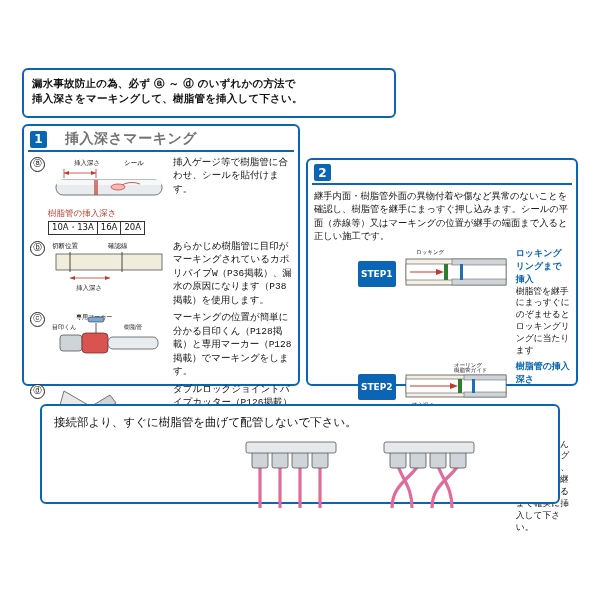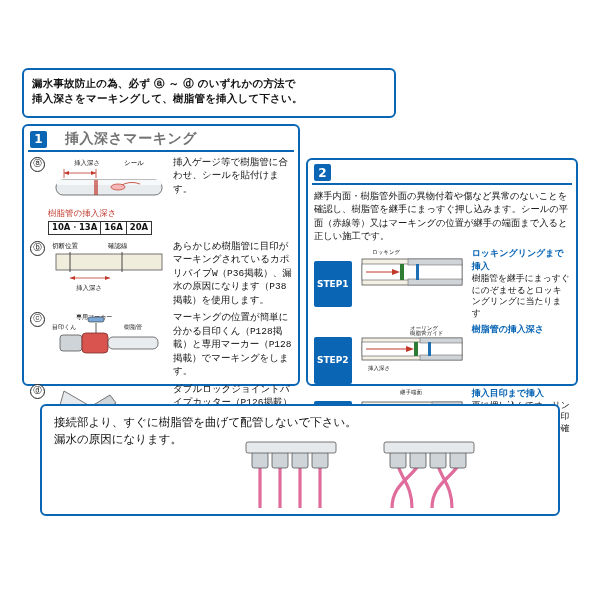--- a/index.html
+++ b/index.html
@@ -45,35 +45,35 @@
   .row{display:flex;gap:5px;margin-bottom:4px;}
   .badge{
     width:13px;height:13px;border-radius:50%;border:1px solid #222;background:#fff;
     font-size:8.5px;line-height:11px;text-align:center;flex:none;margin-top:1px;
   }
   .row-fig{flex:none;}
   .row-txt{font-size:9.5px;line-height:1.42;font-family:Liberation Mono, monospace;}
   
   .tbl{border-collapse:collapse;font-size:8.5px;}
   .tbl td{border:1px solid #333;padding:0 3px;text-align:center;height:12px;}
-  .tbl .hdr{background:#fff;font-weight:bold;margin-left:36px;}
+  .tbl .hdr{background:#fff;font-weight:normal;margin-left:36px;}
   .tbl-cap{font-size:8.5px;color:#c0392b;margin:2px 0 1px 0;}
   
   .lead{font-size:9.3px;line-height:1.45;margin:0 0 4px 0;}
   .steprow{display:flex;align-items:flex-start;gap:4px;margin-bottom:3px;}
   .steptag{
     background:#0a66b5;color:#fff;font-size:9px;font-weight:bold;
-    padding:17px 3px;border-radius:2px;flex:none;margin-top:14px;
+    padding:7px 3px;border-radius:2px;flex:none;margin-top:14px;margin-left:44px;
   }
   .stepfig{flex:none;}
   .steptxt{font-size:8.8px;line-height:1.35;}
   .steptxt b{color:#0a66b5;font-size:9px;}
   
   #bottom{
-    position:absolute;left:40px;top:404px;width:520px;height:112px;
+    position:absolute;left:40px;top:404px;width:520px;height:100px;
     border:2px solid #0a66b5;border-radius:6px;background:#fff;box-sizing:border-box;
     padding:8px 12px;
   }
   #bottom p{margin:0;font-size:11.5px;line-height:1.5;}
   .bfigs{position:absolute;left:200px;top:30px;}
   svg{display:block;}
 </style>
 </head>
 <body>
 
@@ -251,21 +251,20 @@
           <b>挿入目印まで挿入</b><br>
           <span>更に押し込んでオーリングを通り越し、挿入目印が継手端面にくるまで確実に挿入して下さい。</span>
         </div>
       </div>
 
     </div>
   </div>
 
   <div id="bottom">
     <p>接続部より、すぐに樹脂管を曲げて配管しないで下さい。</p>
-    <p>漏水の原因になります。</p>
 
     <div class="bfigs">
 
       <svg width="120" height="78" viewBox="0 0 120 78">
         <g stroke="#e06c9b" stroke-width="3.2" fill="none">
           <path d="M18 72 L18 30"></path>
           <path d="M38 72 L38 30"></path>
           <path d="M58 72 L58 30"></path>
           <path d="M78 72 L78 30"></path>
         </g>

